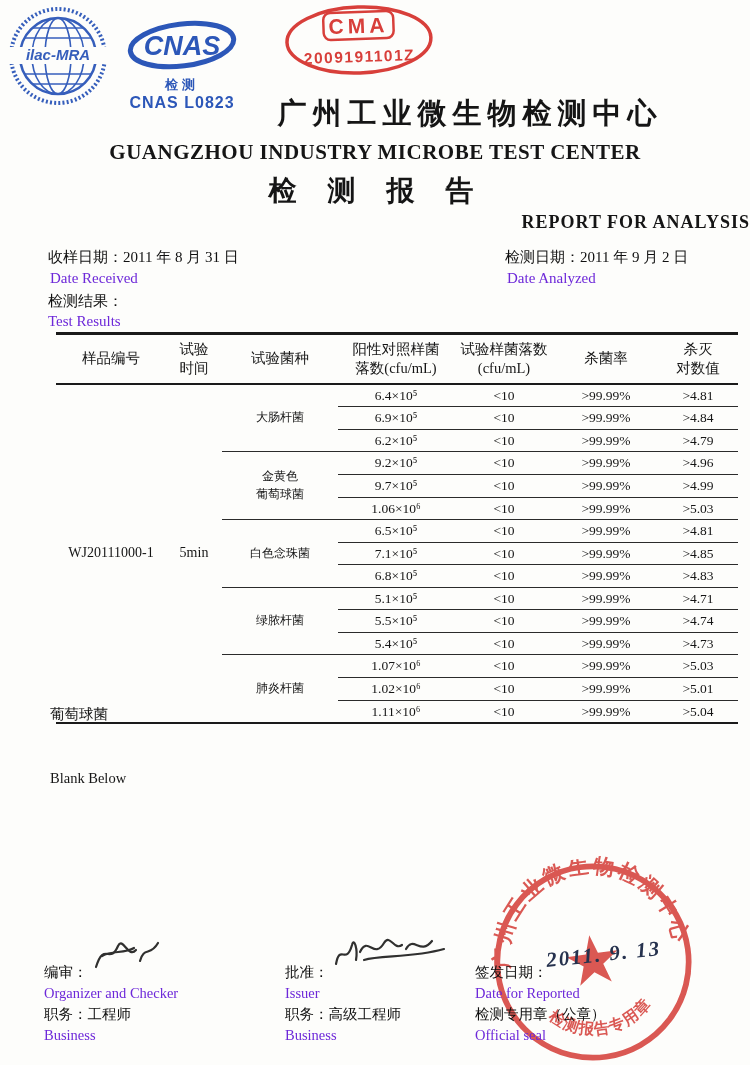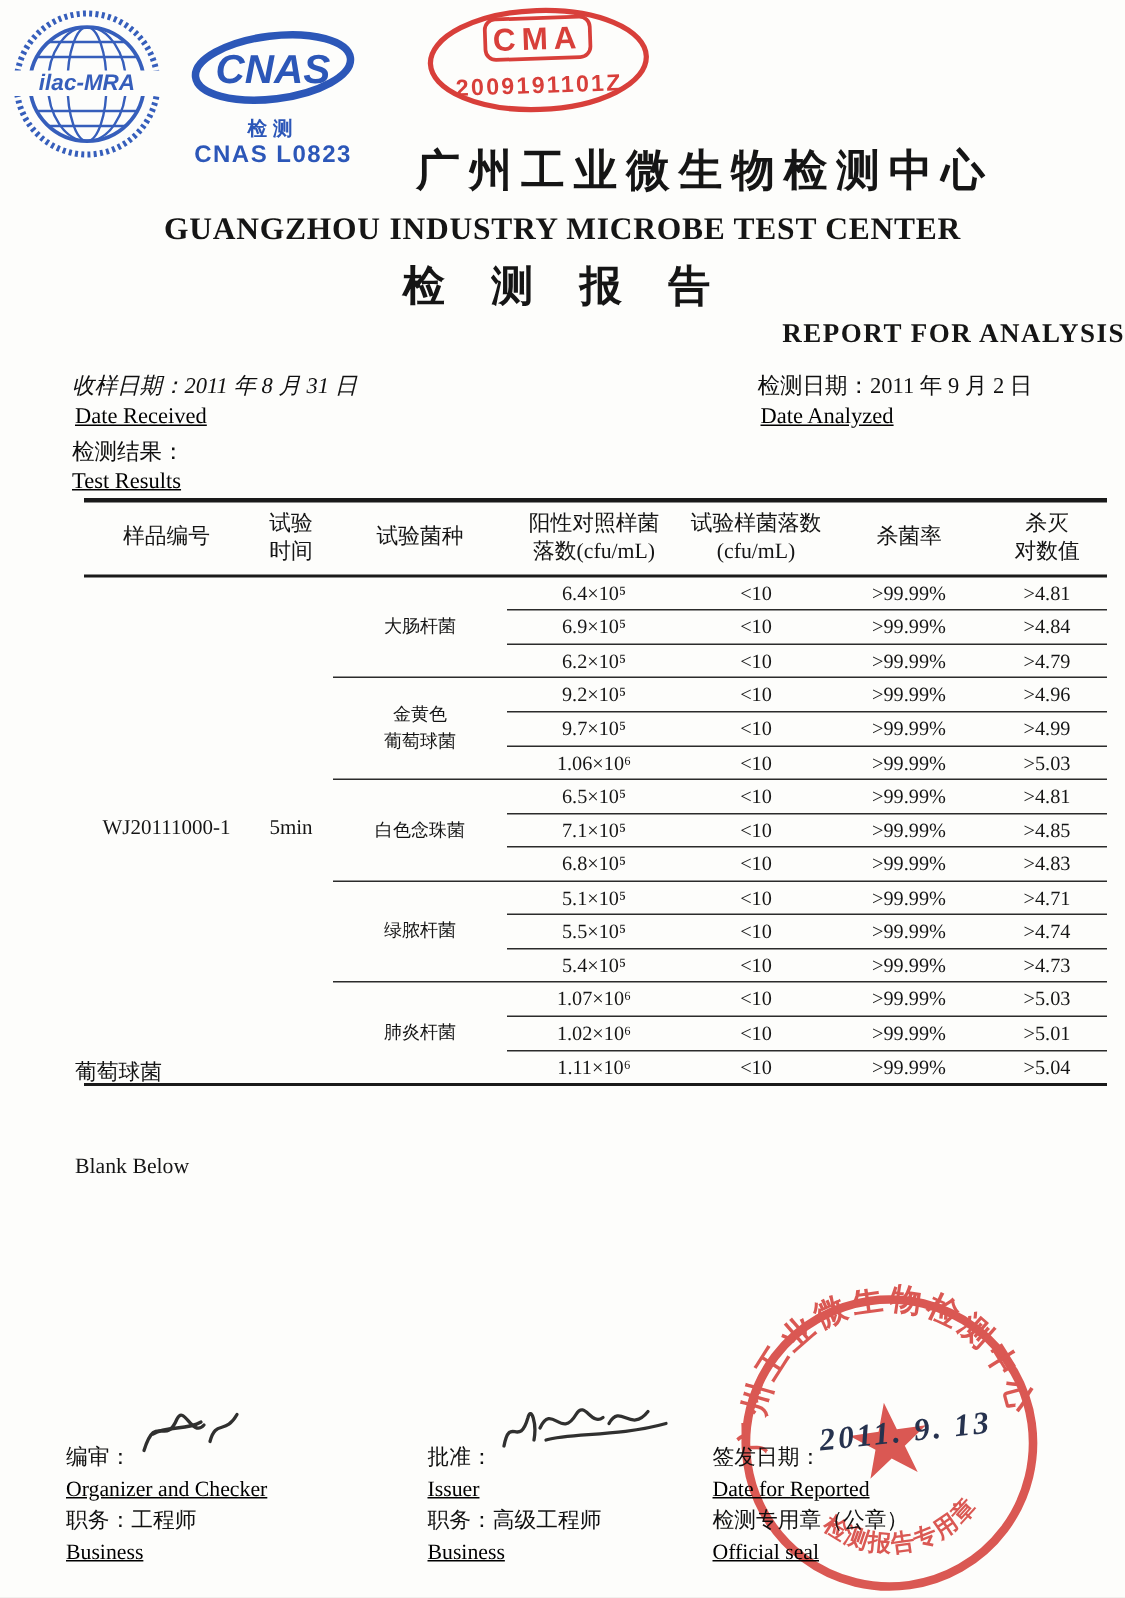--- a/index.html
+++ b/index.html
@@ -20,21 +20,21 @@
     font-size:29px;font-weight:bold;letter-spacing:6px;}
   .org-name-en{position:absolute;top:140px;left:0;right:0;text-align:center;
     font-size:21px;font-weight:bold;letter-spacing:.5px;}
   .report-title-cn{position:absolute;top:172px;left:0;right:0;text-align:center;
     font-size:28px;font-weight:bold;letter-spacing:12px;padding-left:4px;}
   .report-title-en{position:absolute;top:212px;left:0;right:0;text-align:right;
     font-size:18px;font-weight:bold;letter-spacing:1px;}
   
   .info-line{position:absolute;font-size:15px;}
   .cn{color:#101010;}
-  .en{color:#000000;text-decoration:underline;}
+  .en{color:#6d28d9;}
   
   .results-table{
     position:absolute;left:56px;top:332px;width:682px;
     border-collapse:collapse;table-layout:fixed;
     border-top:3px solid #1a1a1a;border-bottom:2.5px solid #1a1a1a;
   }
   .results-table th{
     border-bottom:2.5px solid #1a1a1a;font-weight:normal;font-size:14.5px;
     padding:5px 2px;white-space:pre-line;line-height:1.3;text-align:center;
   }
@@ -106,21 +106,21 @@
       <text x="76" y="29" text-anchor="middle" font-size="21" font-weight="bold" letter-spacing="4" fill="#d42b26" font-family="Liberation Sans, DejaVu Sans, sans-serif">CMA</text>
       <text x="76" y="58" text-anchor="middle" font-size="15.5" font-weight="bold" letter-spacing="1.5" fill="#d42b26" font-family="Liberation Sans, DejaVu Sans, sans-serif">2009191101Z</text>
     </svg>
   </div>
 
   <div class="org-name-cn">广州工业微生物检测中心</div>
   <div class="org-name-en">GUANGZHOU INDUSTRY MICROBE TEST CENTER</div>
   <div class="report-title-cn">检 测 报 告</div>
   <div class="report-title-en">REPORT FOR ANALYSIS</div>
 
-  <div class="info-line cn" style="left:48px;top:248px;font-style:italic;">
+  <div class="info-line cn" style="left:48px;top:248px;">
     <span>收样日期：</span><span>2011 年 8 月 31 日</span>
   </div>
   <div class="info-line cn" style="left:505px;top:248px;">
     <span>检测日期：</span><span>2011 年 9 月 2 日</span>
   </div>
   <div class="info-line en" style="left:50px;top:270px;">Date Received</div>
   <div class="info-line en" style="left:507px;top:270px;">Date Analyzed</div>
   <div class="info-line cn" style="left:48px;top:292px;">检测结果：</div>
   <div class="info-line en" style="left:48px;top:313px;">Test Results</div>
 

